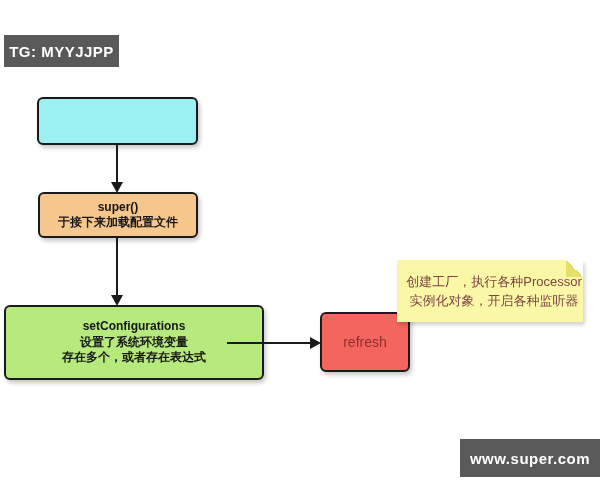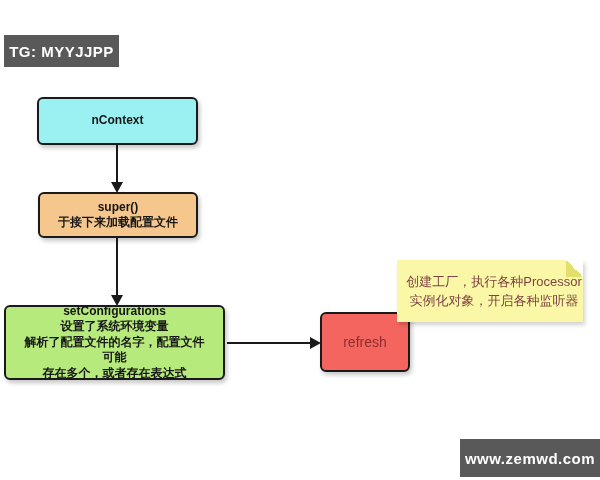--- a/index.html
+++ b/index.html
@@ -53,21 +53,21 @@
     text-align: center;
     color: #161616;
     box-shadow: 2px 3px 4px rgba(0,0,0,0.22);
   }
   .node .node-title { font-weight: bold; font-size: 12px; line-height: 1.3; }
   .node .line       { font-weight: bold; font-size: 12px; line-height: 1.3; display: block; }
 
   .node.cyan   { left: 37px;  top: 97px;  width: 161px; height: 48px; background: var(--node-cyan); }
   .node.orange { left: 38px;  top: 192px; width: 160px; height: 46px; background: var(--node-orange); padding: 1px 16px; }
   .node.orange .line, .node.orange .node-title { line-height: 1.22; }
-  .node.green  { left: 4px;   top: 305px; width: 221px; height: 75px; background: var(--node-green); padding: 16px; }
+  .node.green  { left: 4px;   top: 305px; width: 260px; height: 75px; background: var(--node-green); padding: 16px; }
   .node.red    { left: 320px; top: 312px; width: 90px;  height: 60px; background: var(--node-red); }
   .node.red .node-title { color: var(--refresh-text); font-weight: normal; font-size: 14px; }
 
   .connector { position: absolute; }
   .conn-line-v { position: absolute; width: 2px; background: var(--arrow); }
   .conn-line-h { position: absolute; height: 2px; background: var(--arrow); }
   .arrowhead-down {
     position: absolute; width: 0; height: 0;
     border-left: 6px solid transparent;
     border-right: 6px solid transparent;
@@ -107,21 +107,20 @@
 </style>
 </head>
 <body>
 
 <div class="canvas">
 
   <div class="badge tg">TG: MYYJJPP</div>
 
   <div class="node cyan">
     <div class="node-title">
-      <span class="line">nContext</span>
     </div>
   </div>
 
   <div class="connector">
     <div class="conn-line-v" style="left:116px; top:145px; height:38px;"></div>
     <div class="arrowhead-down" style="left:111px; top:182px;"></div>
   </div>
 
   <div class="node orange">
     <div class="node-title">super()</div>
@@ -129,34 +128,33 @@
   </div>
 
   <div class="connector">
     <div class="conn-line-v" style="left:116px; top:238px; height:58px;"></div>
     <div class="arrowhead-down" style="left:111px; top:295px;"></div>
   </div>
 
   <div class="node green">
     <div class="node-title">setConfigurations</div>
     <span class="line">设置了系统环境变量</span>
-    <span class="line">解析了配置文件的名字，配置文件可能</span>
     <span class="line">存在多个，或者存在表达式</span>
   </div>
 
   <div class="connector">
     <div class="conn-line-h" style="left:227px; top:342px; width:84px;"></div>
     <div class="arrowhead-right" style="left:310px; top:337px;"></div>
   </div>
 
   <div class="node red">
     <div class="node-title">refresh</div>
   </div>
 
   <div class="note">
     <div class="note-fold"></div>
     <span class="line">创建工厂，执行各种Processor</span>
     <span class="line">实例化对象，开启各种监听器</span>
   </div>
 
-  <div class="badge site">www.zemwd.com</div>
+  <div class="badge site">www.super.com</div>
 
 </div>
 
 </body></html>

